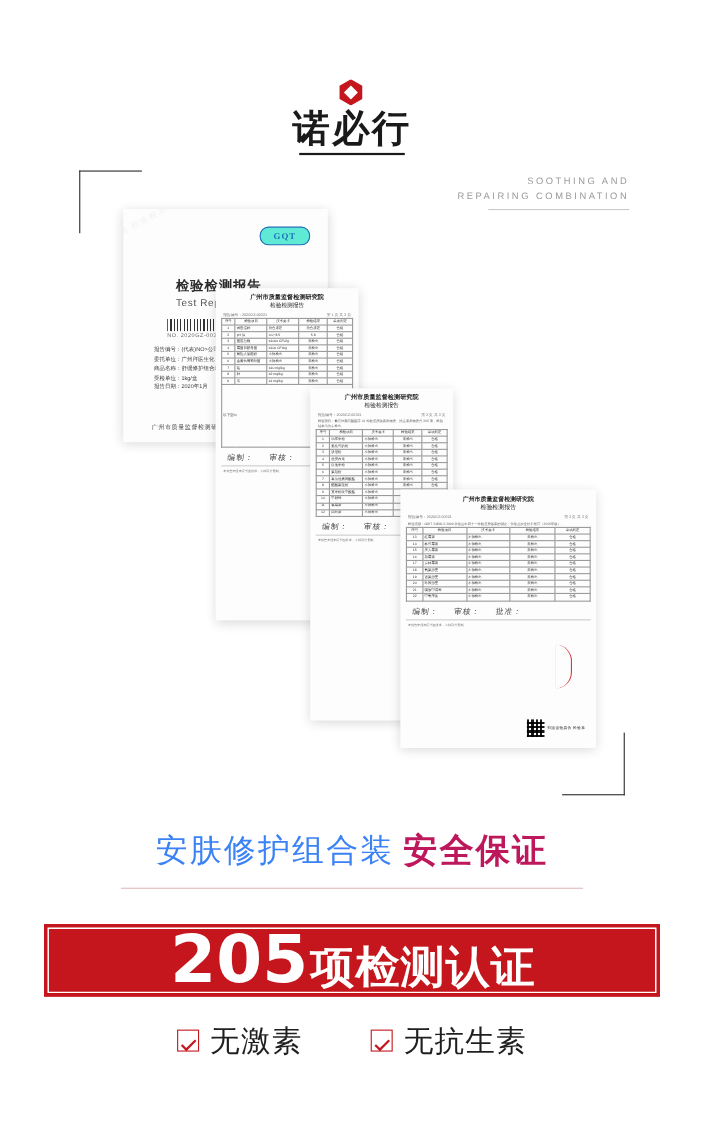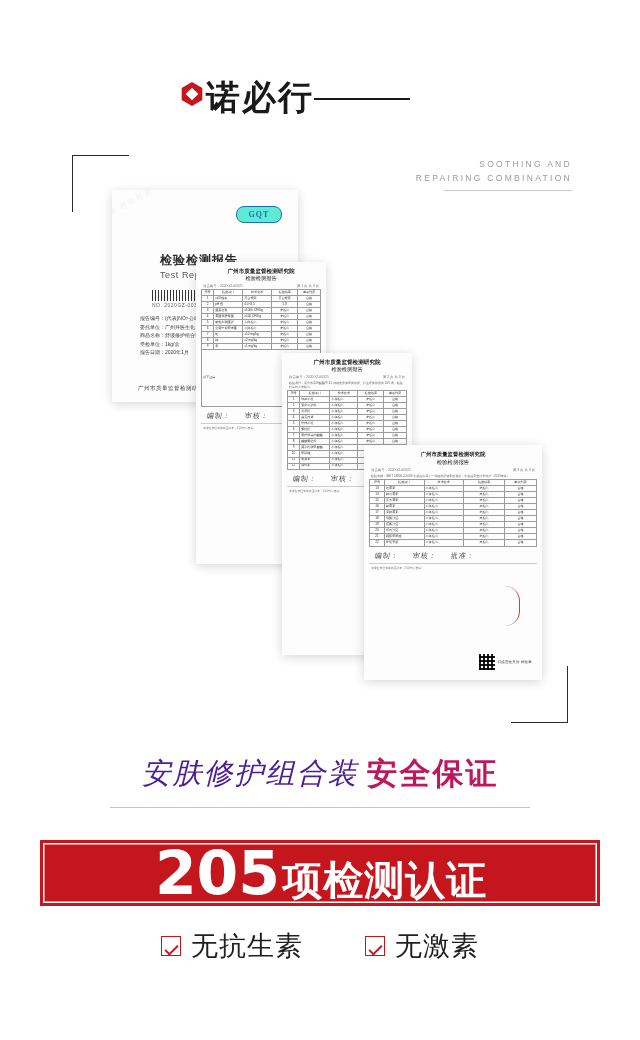--- a/index.html
+++ b/index.html
@@ -15,21 +15,21 @@
     overflow: hidden;
   }
 
   
   .logo-wrap {
     position: absolute;
     left: 0; right: 0;
     top: 42px;
     height: 110px;
     display: flex;
-    flex-direction: row;
+    flex-direction: column;
     align-items: center;
     justify-content: flex-start;
   }
   .logo-arc {
     position: relative;
     width: 180px;
     height: 34px;
   }
   .logo-arc svg { display: block; }
   .logo-diamond {
@@ -315,24 +315,23 @@
   }
   .b-line {
     display: flex;
     align-items: center;
     justify-content: center;
     gap: 8px;
     margin-top: 5px;
   }
   .b-cn {
     font-size: 29px;
-    color: #4c1d95;
+    color: #3b82f6;
     letter-spacing: 2px;
     font-family: "Liberation Sans", sans-serif;
-    font-style: italic;
   }
   .b-red {
     font-size: 31px;
     color: #be185d;
     font-weight: 700;
     letter-spacing: 2px;
   }
   .b-rule {
     width: 420px;
     height: 1px;
@@ -773,19 +772,19 @@
 <div class="banner">
   <div class="txt">
     <span class="num">205</span>
     <span>项检测认证</span>
   </div>
 </div>
 
 <div class="checks">
   <div class="check-item">
     <span class="cbox"></span>
-    <span class="lbl">无抗生素</span>
+    <span class="lbl">无激素</span>
   </div>
   <div class="check-item">
     <span class="cbox"></span>
-    <span class="lbl">无激素</span>
+    <span class="lbl">无抗生素</span>
   </div>
 </div>
 
 </body></html>

